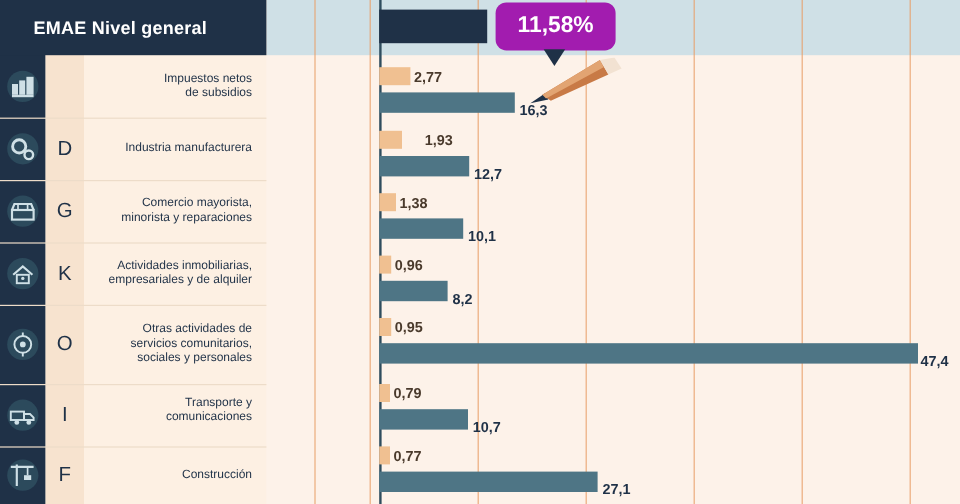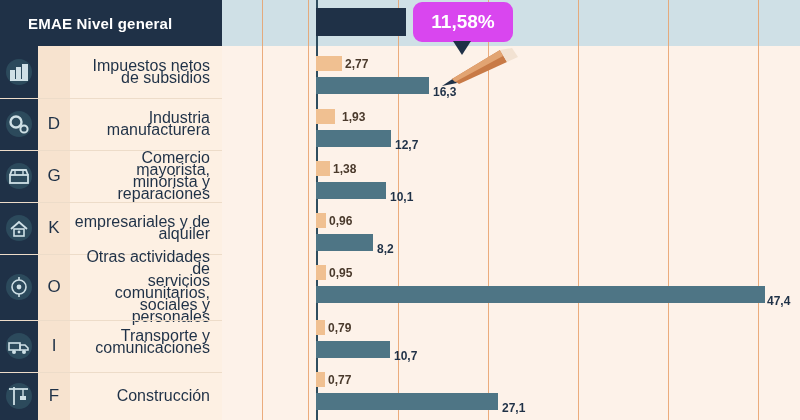--- a/index.html
+++ b/index.html
@@ -36,21 +36,21 @@
   }
 
   
   .label-col{
     position:absolute;left:70px;top:0;width:152px;height:420px;
     background:#fdf0e3;
   }
   .label-cell{
     position:absolute;left:70px;width:146px;
     display:flex;align-items:center;justify-content:flex-end;
-    text-align:right;color:#1f3147;font-size:16px;line-height:12px;
+    text-align:right;color:#1f3147;font-size:10px;line-height:12px;
     padding-right:6px;box-sizing:border-box;
   }
 
   
   .plot{
     position:absolute;left:222px;top:0;width:578px;height:420px;
     background:#fdf2e9;
   }
   .plot-header{
     position:absolute;left:0;top:0;width:578px;height:46px;
@@ -71,21 +71,21 @@
   .header-title{
     color:#ffffff;font-size:15px;font-weight:bold;padding-left:28px;
     letter-spacing:.2px;
   }
   .header-bar-top{
     position:absolute;top:8px;height:28px;background:#1f3147;
   }
 
   
   .callout{
-    position:absolute;background:#d946ef;color:#ffffff;border-radius:9px;
+    position:absolute;background:#a21caf;color:#ffffff;border-radius:9px;
     display:flex;align-items:center;justify-content:center;
     font-size:19px;font-weight:bold;
   }
   .callout-tail{
     position:absolute;width:0;height:0;
     border-left:9px solid transparent;border-right:9px solid transparent;
     border-top:14px solid #1f3147;
   }
 
   
@@ -173,21 +173,21 @@
     </svg>
   </div>
   <div class="letter-cell" style="top:98px;height:52px;">D</div>
   <div class="label-cell" style="top:98px;height:52px;">
     <div>
       <div>Industria manufacturera</div>
       <div></div>
     </div>
   </div>
   <div class="bar light" style="left:316px;top:109px;width:19px;height:15px;"></div>
-  <div class="bar-val light-val" style="left:342px;top:110px;">1,93</div>
+  <div class="bar-val light-val" style="left:354px;top:110px;">1,93</div>
   <div class="bar dark" style="left:316px;top:130px;width:75px;height:17px;"></div>
   <div class="bar-val" style="left:395px;top:138px;">12,7</div>
   <div class="row-sep" style="top:150px;"></div>
 
   <div class="icon-cell" style="top:150px;height:52px;">
     <svg width="28" height="28" viewBox="0 0 28 28">
       <circle cx="14" cy="14" r="13" fill="#2c4a5c"></circle>
       <rect x="5" y="13" width="18" height="8" fill="none" stroke="#cfe0e6" stroke-width="1.8"></rect>
       <path d="M5 13 L7 8 H21 L23 13" fill="none" stroke="#cfe0e6" stroke-width="1.8"></path>
       <line x1="10" y1="8" x2="10" y2="13" stroke="#cfe0e6" stroke-width="1.4"></line>
@@ -211,20 +211,21 @@
     <svg width="28" height="28" viewBox="0 0 28 28">
       <circle cx="14" cy="14" r="13" fill="#2c4a5c"></circle>
       <path d="M6 15 L14 8 L22 15" fill="none" stroke="#cfe0e6" stroke-width="1.8"></path>
       <rect x="9" y="15" width="10" height="7" fill="none" stroke="#cfe0e6" stroke-width="1.6"></rect>
       <circle cx="14" cy="18" r="1.4" fill="#cfe0e6"></circle>
     </svg>
   </div>
   <div class="letter-cell" style="top:202px;height:52px;">K</div>
   <div class="label-cell" style="top:202px;height:52px;">
     <div>
+      <div>Actividades inmobiliarias,</div>
       <div>empresariales y de alquiler</div>
     </div>
   </div>
   <div class="bar light" style="left:316px;top:213px;width:10px;height:15px;"></div>
   <div class="bar-val light-val" style="left:329px;top:214px;">0,96</div>
   <div class="bar dark" style="left:316px;top:234px;width:57px;height:17px;"></div>
   <div class="bar-val" style="left:377px;top:242px;">8,2</div>
   <div class="row-sep" style="top:254px;"></div>
 
   <div class="icon-cell" style="top:254px;height:66px;">

